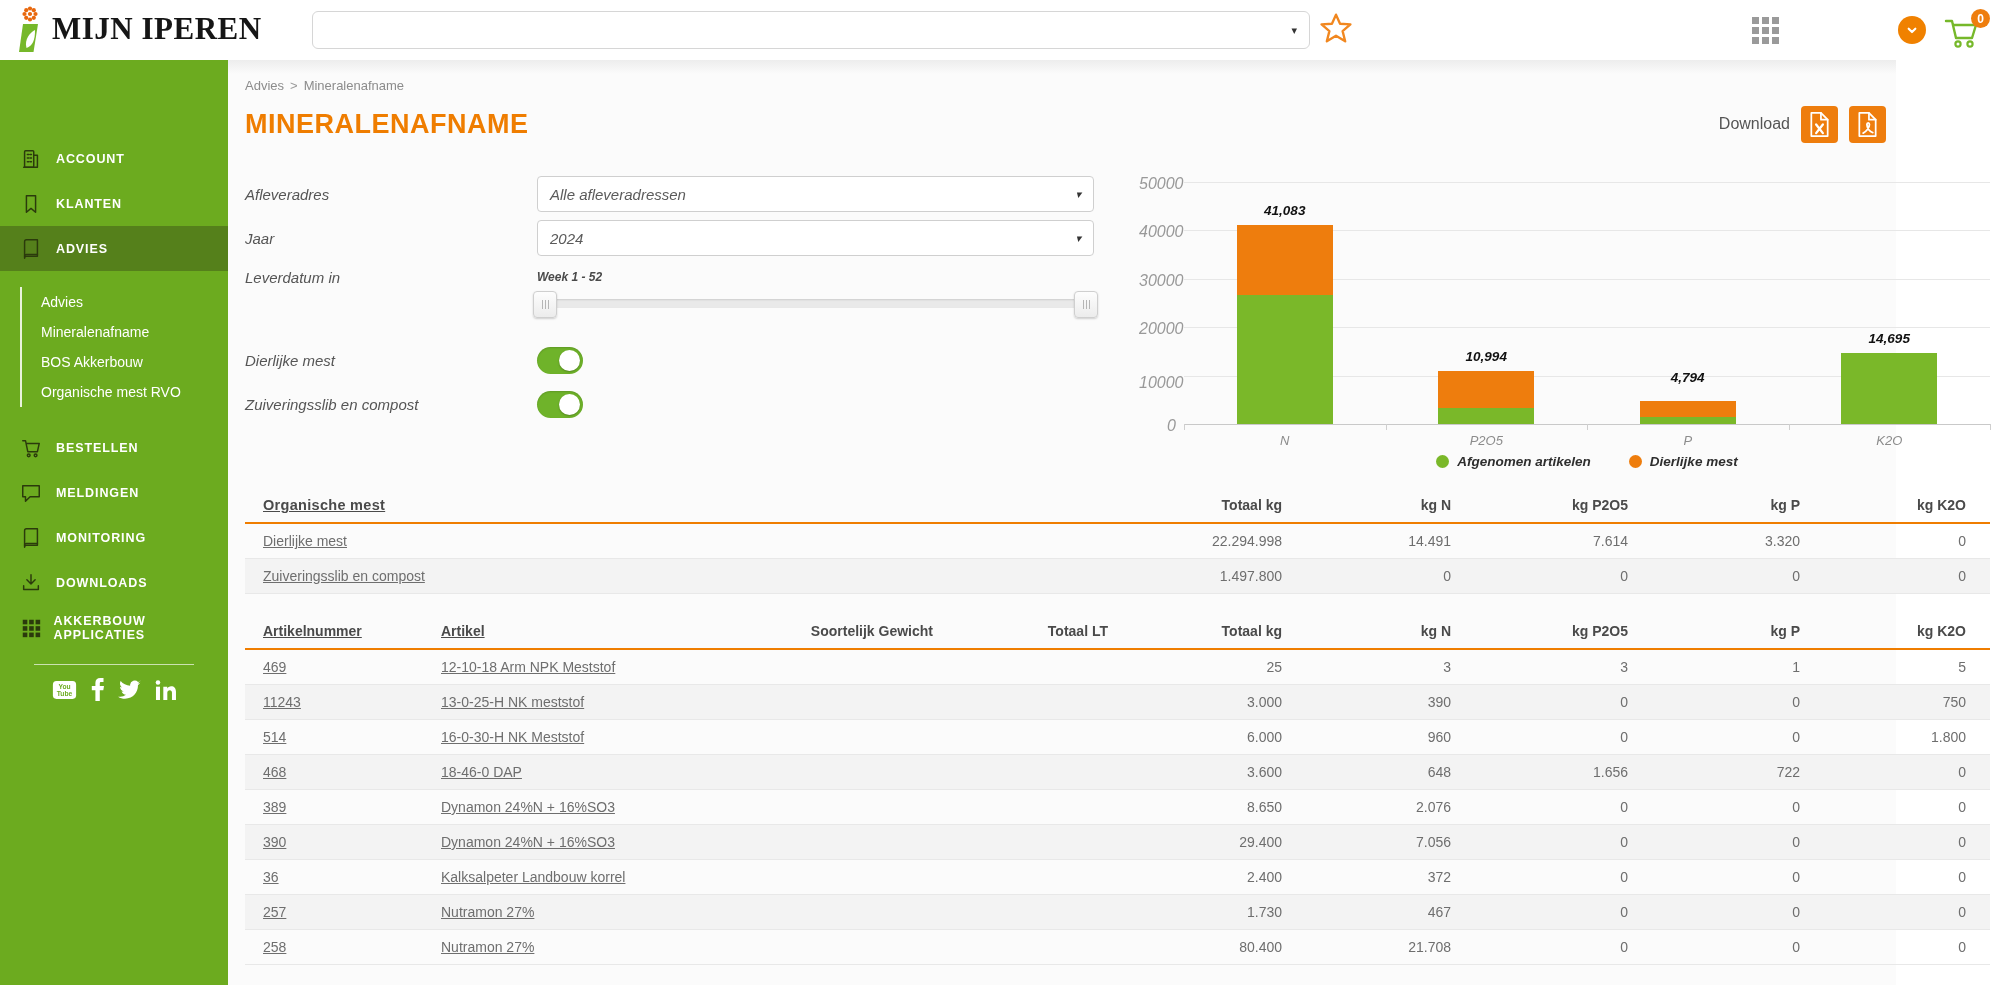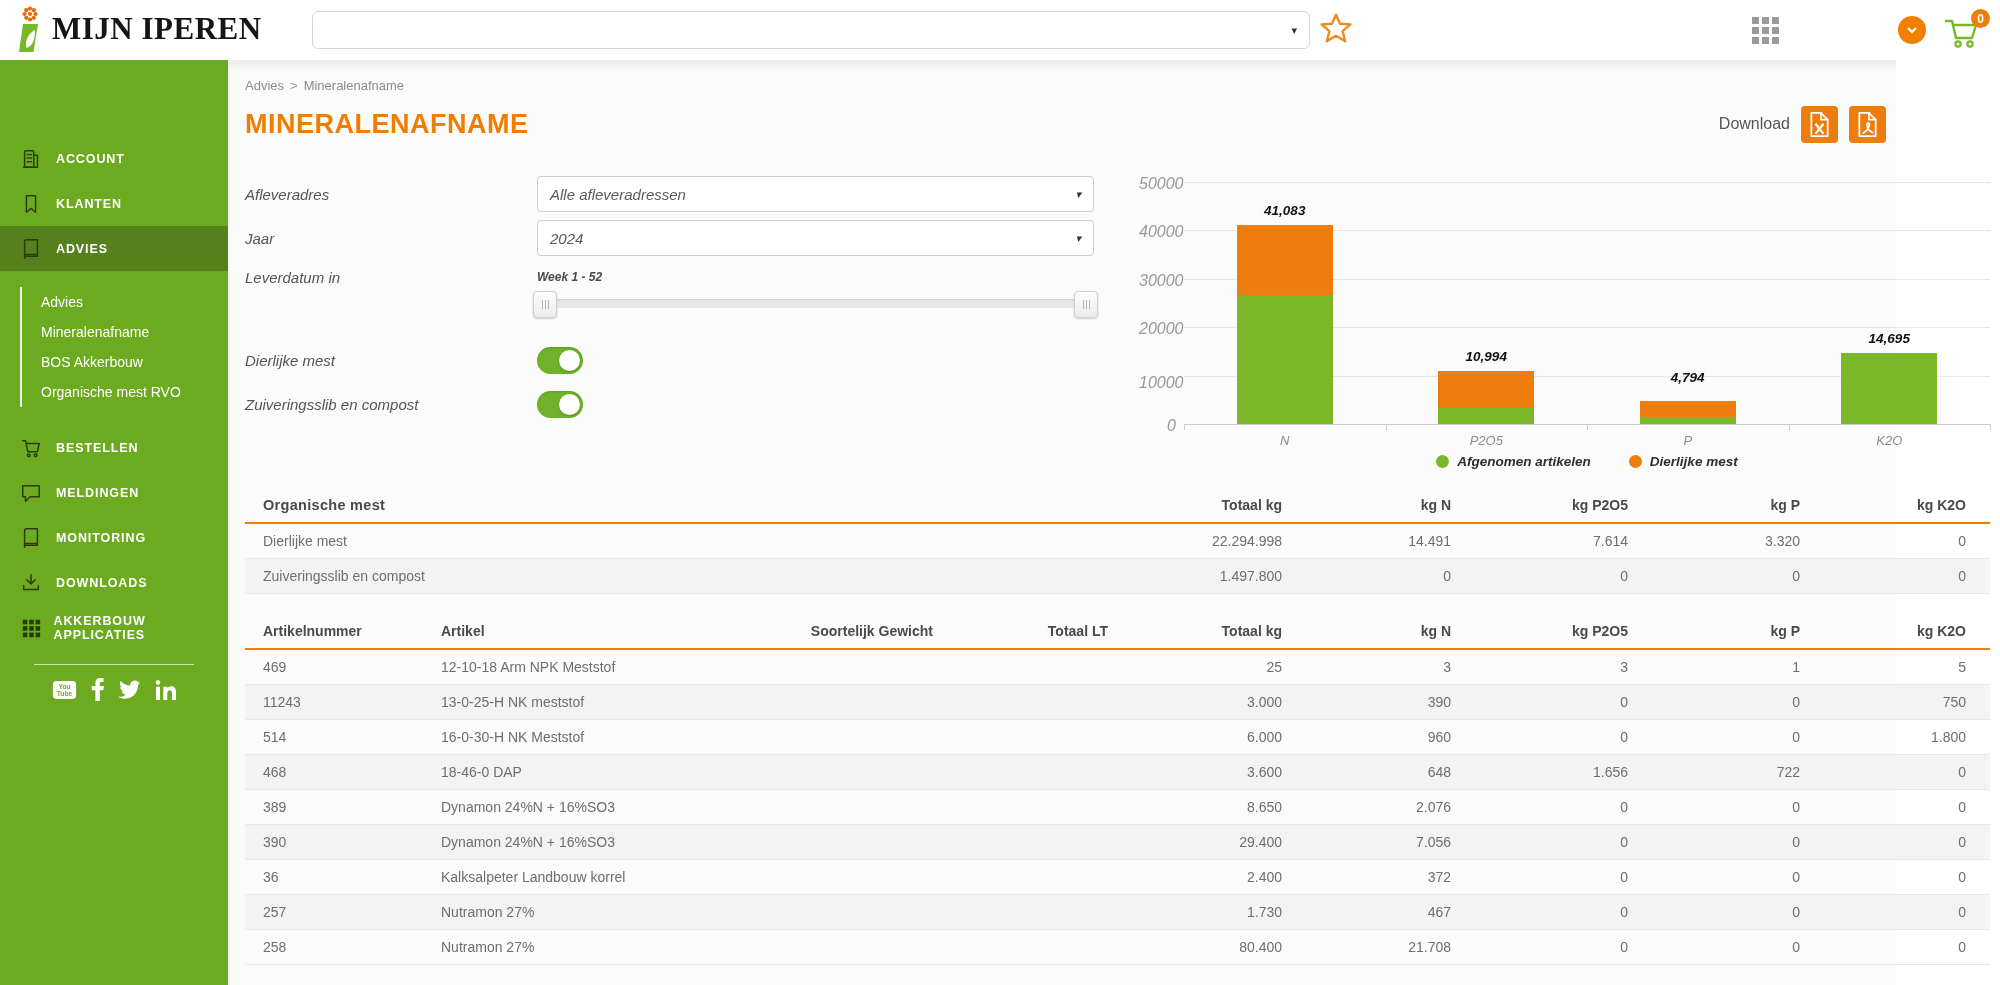--- a/index.html
+++ b/index.html
@@ -84,21 +84,21 @@
   .legend-item{display:flex;align-items:center;gap:8px;}
   .legend-dot{width:13px;height:13px;border-radius:50%;}
   .legend-text{font-size:13.5px;font-weight:bold;color:#2e2e2e;}
 
   
   table{border-collapse:collapse;width:1745px;table-layout:fixed;}
   .tbl1{margin-top:18px;}
   .tbl2{margin-top:20px;}
   th{font-size:14px;font-weight:bold;color:#4a4a4a;height:34px;border-bottom:2px solid #ef7d00;padding:0;}
   td{font-size:14px;color:#6e6e6e;height:34px;border-bottom:1px solid #e8e8e8;padding:0;white-space:nowrap;overflow:hidden;}
-  .al{text-align:left;padding-left:18px;}
+  .al{text-align:left;padding-left:18px;text-decoration:underline;}
   .ar{text-align:right;padding-right:24px;}
   tbody tr:nth-child(even) td{background:#f3f3f3;}
   .tbl-title{font-size:14.5px;font-weight:bold;color:#4a4a4a;letter-spacing:.3px;}
 </style>
 </head>
 <body>
 
 <div class="app">
 
   <header class="topbar">

